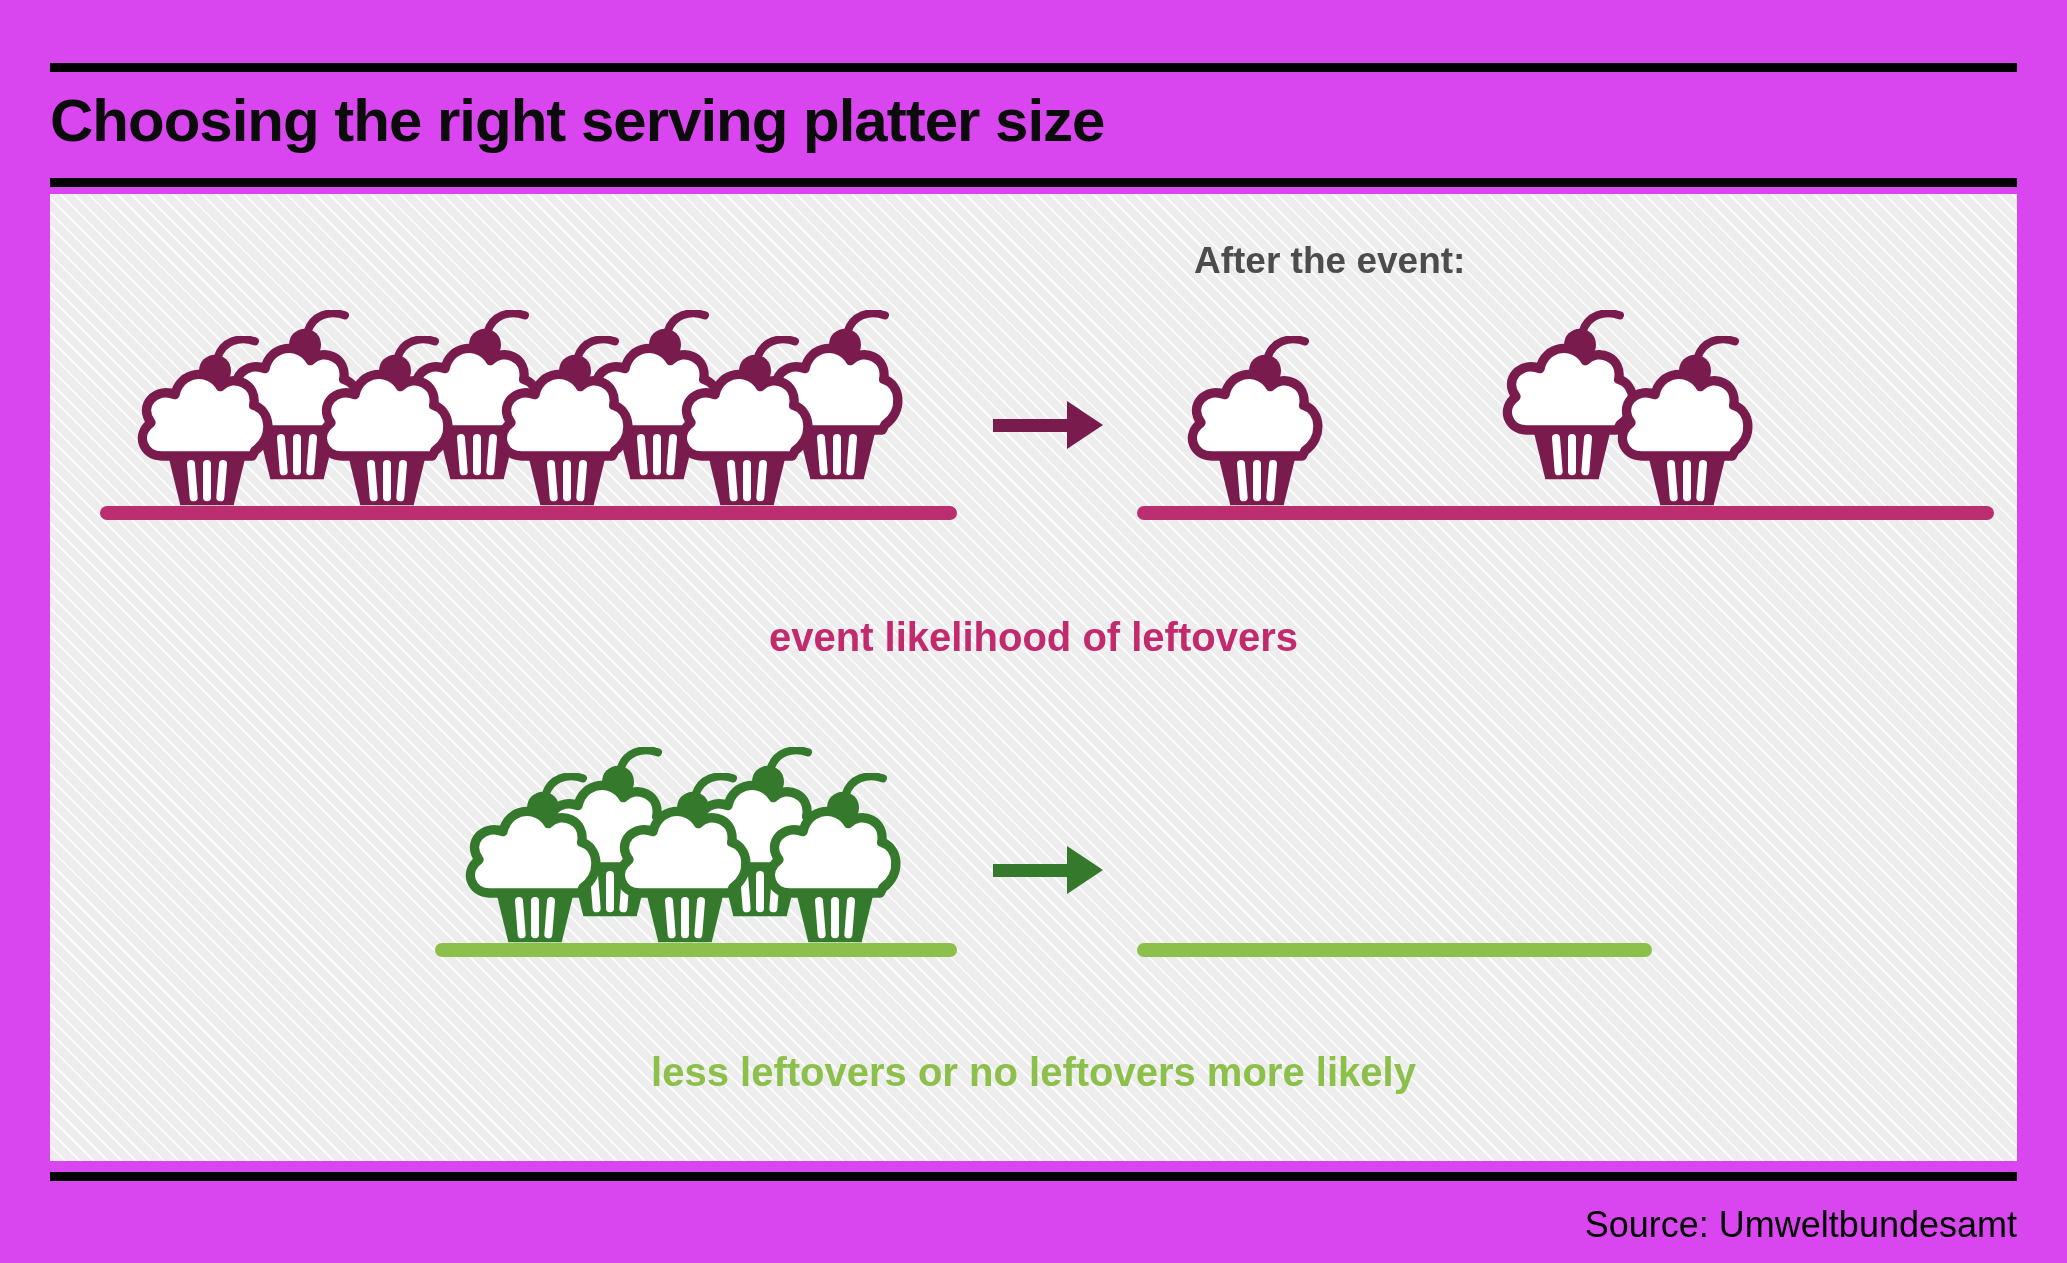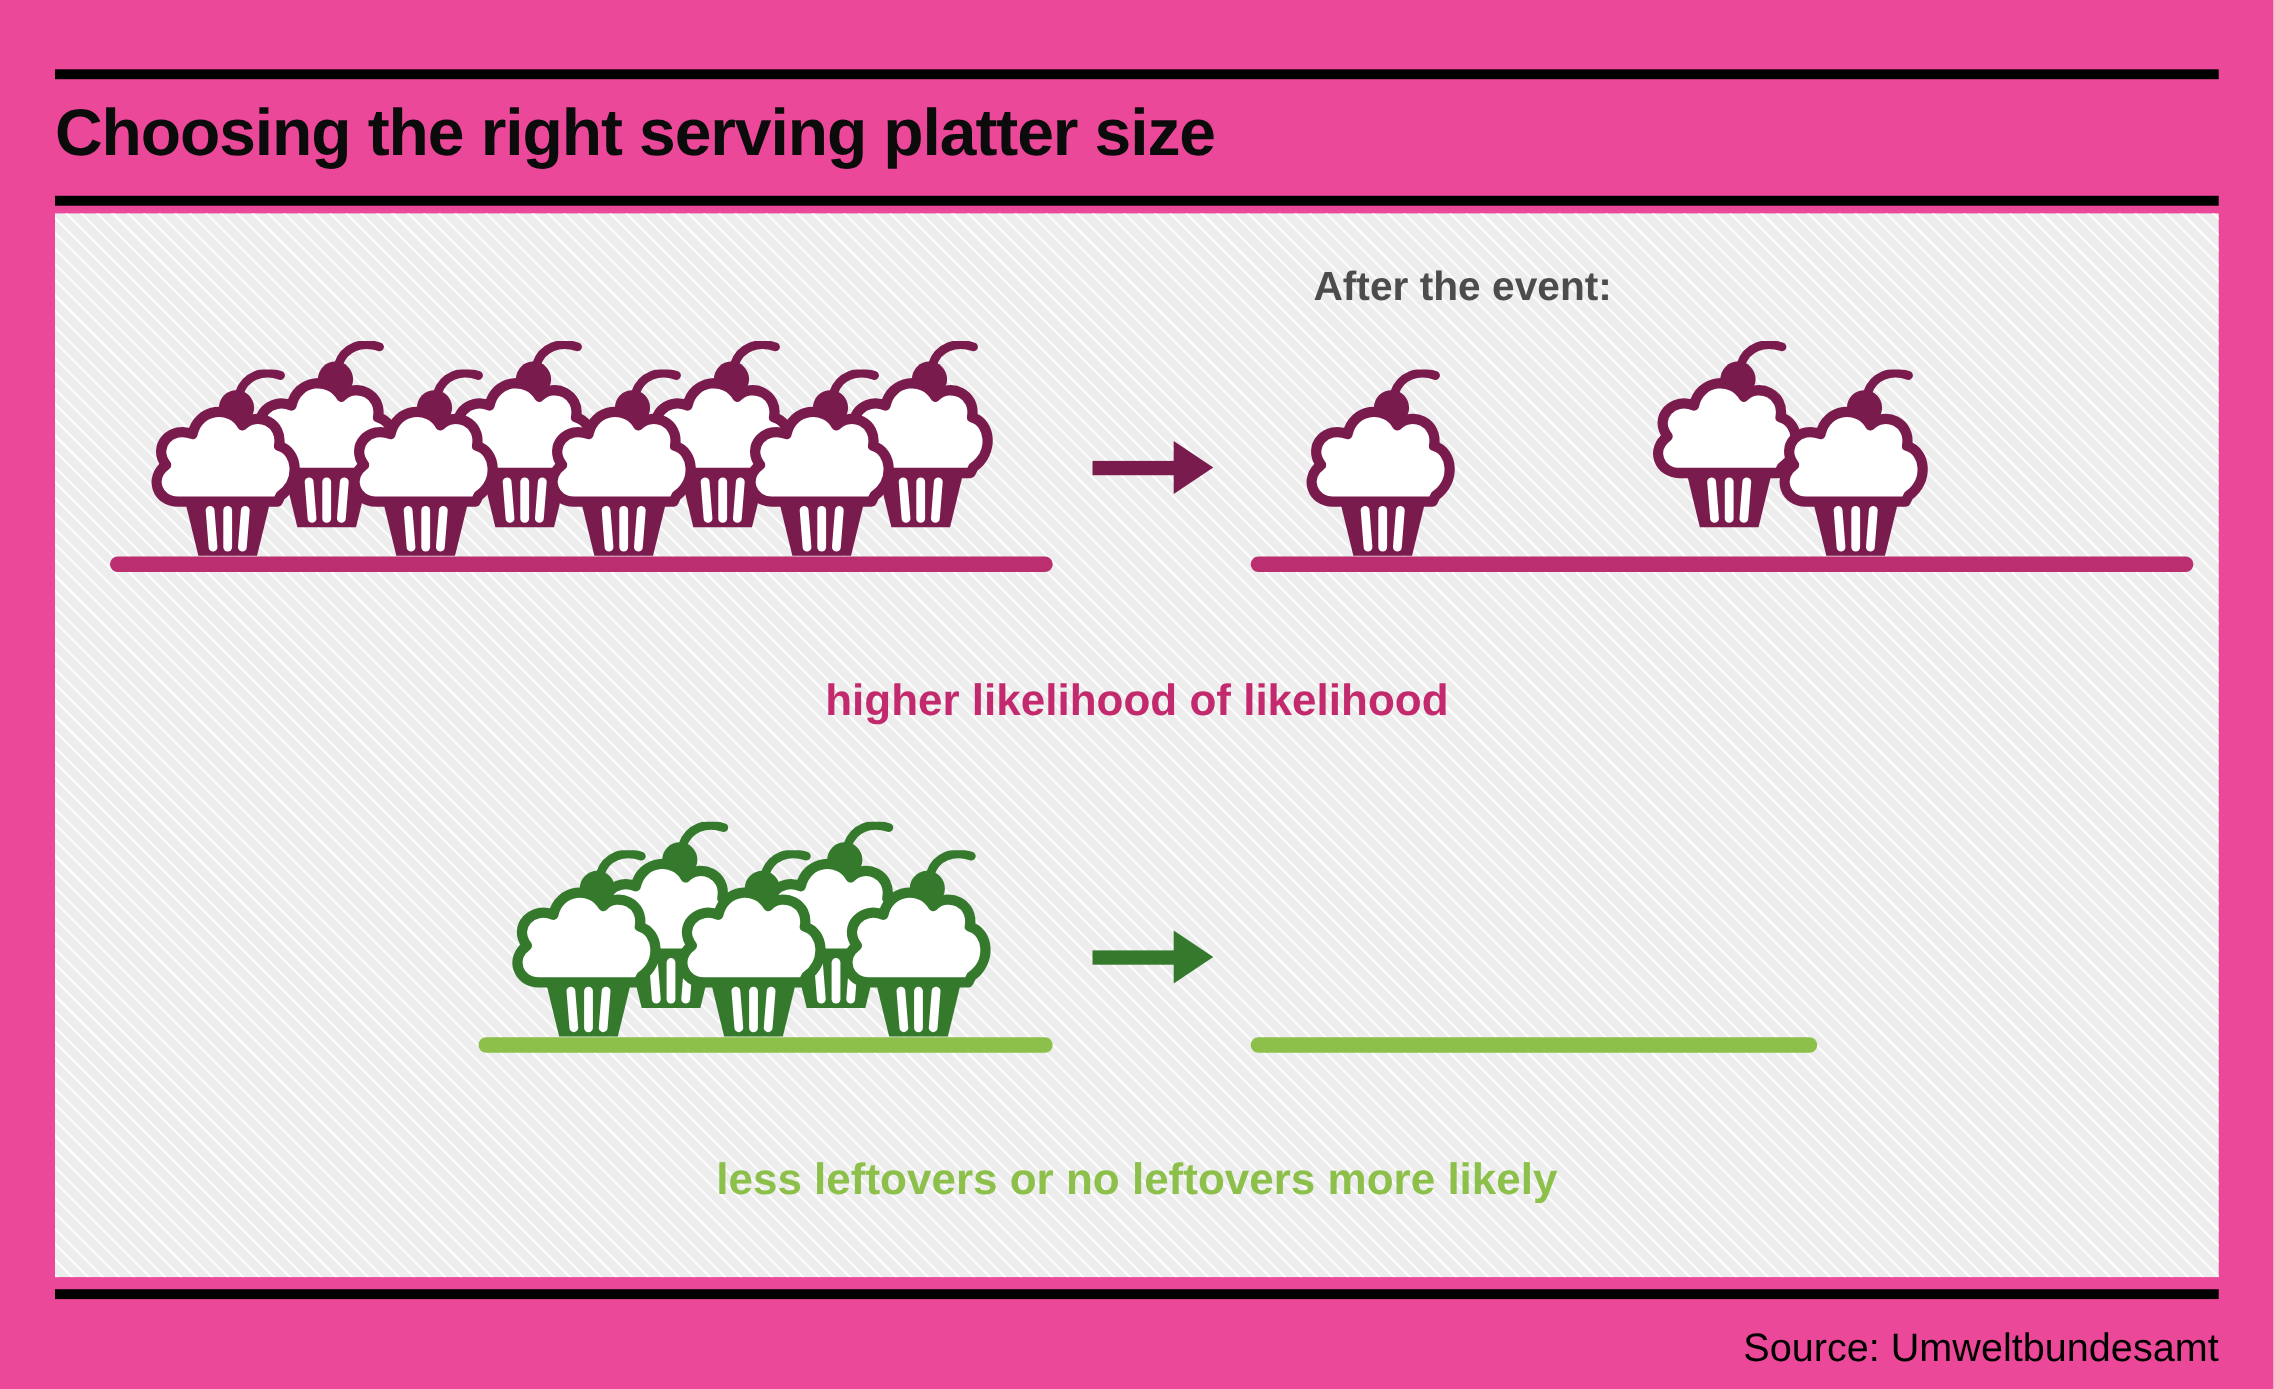--- a/index.html
+++ b/index.html
@@ -2,21 +2,21 @@
 <html><head>
 <meta charset="utf-8">
 <style>
   * { box-sizing: border-box; }
   html, body { margin: 0; padding: 0; background: #ffffff; }
 
   .page {
     position: relative;
     width: 2067px;
     height: 1263px;
-    background: #ec4899;
+    background: #d946ef;
     font-family: "Liberation Sans", sans-serif;
     overflow: hidden;
   }
 
   .rule {
     position: absolute;
     left: 50px;
     width: 1967px;
     height: 9px;
     background: #000000;
@@ -253,21 +253,21 @@
     <g stroke="#ffffff" stroke-width="6" stroke-linecap="round">
       <line x1="48" y1="96" x2="50" y2="121"></line>
       <line x1="60" y1="96" x2="60" y2="121"></line>
       <line x1="72" y1="96" x2="70" y2="121"></line>
     </g>
   </svg></div>
       </div>
 
     <div class="platter" style="left: 1087px; top: 312px; width: 857px; background: rgb(187, 46, 111);"></div>
 
-    <div class="caption caption-large" style="color: rgb(195, 42, 110);">higher likelihood of likelihood</div>
+    <div class="caption caption-large" style="color: rgb(195, 42, 110);">event likelihood of leftovers</div>
 
     <div class="cupcake-group" style="left:405px; top:553px; width:460px; height:206px;">
         <div class="cupcake-wrap" style="left: 75px; top: 0px;">
   <svg viewBox="0 0 120 135" width="160" height="180">
     <path d="M68 16 C72 4 84 0 96 4" fill="none" stroke="#35792d" stroke-width="6" stroke-linecap="round"></path>
     <circle cx="66" cy="26" r="12" fill="#35792d"></circle>
     <path d="M26 90 C12 90 6 74 18 65 C8 52 22 38 36 44 C40 26 62 24 70 38 C80 28 98 36 95 52 C108 56 110 76 96 86 L94 90 Z" fill="#ffffff" stroke="#35792d" stroke-width="7" stroke-linejoin="round"></path>
     <path d="M31 90 L89 90 L80 127 L40 127 Z" fill="#35792d"></path>
     <g stroke="#ffffff" stroke-width="6" stroke-linecap="round">
       <line x1="48" y1="96" x2="50" y2="121"></line>

